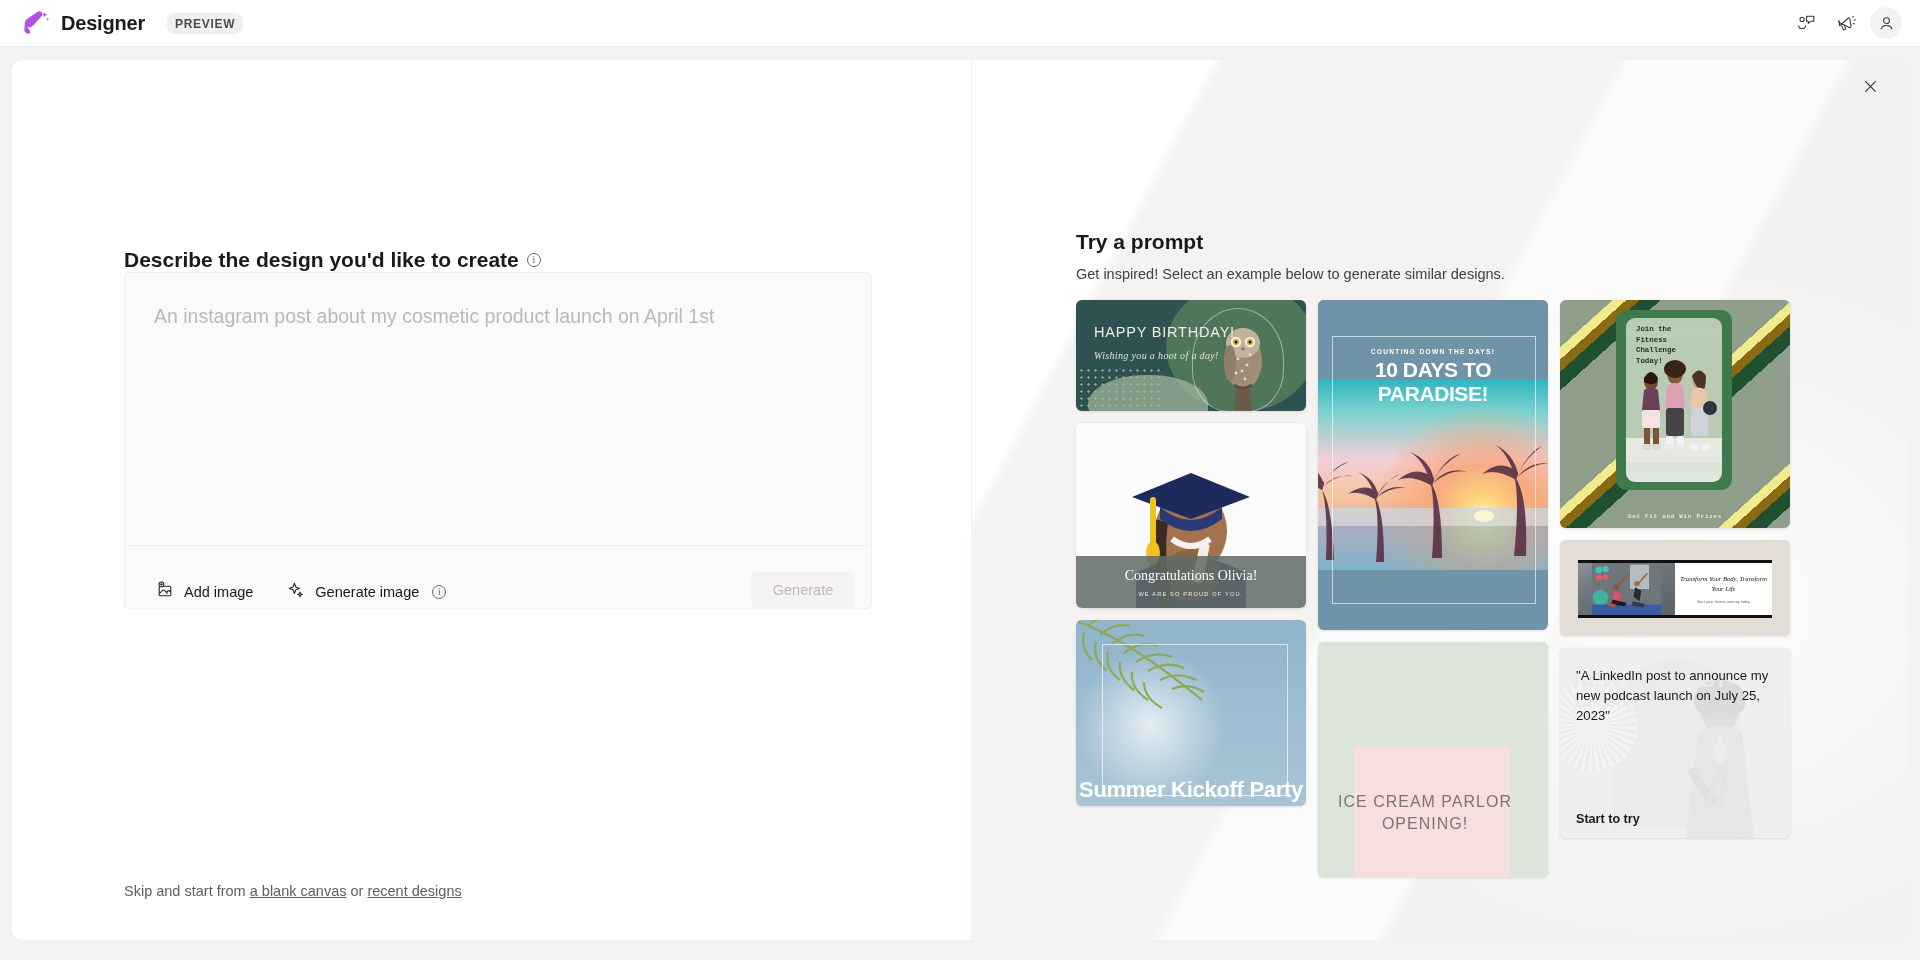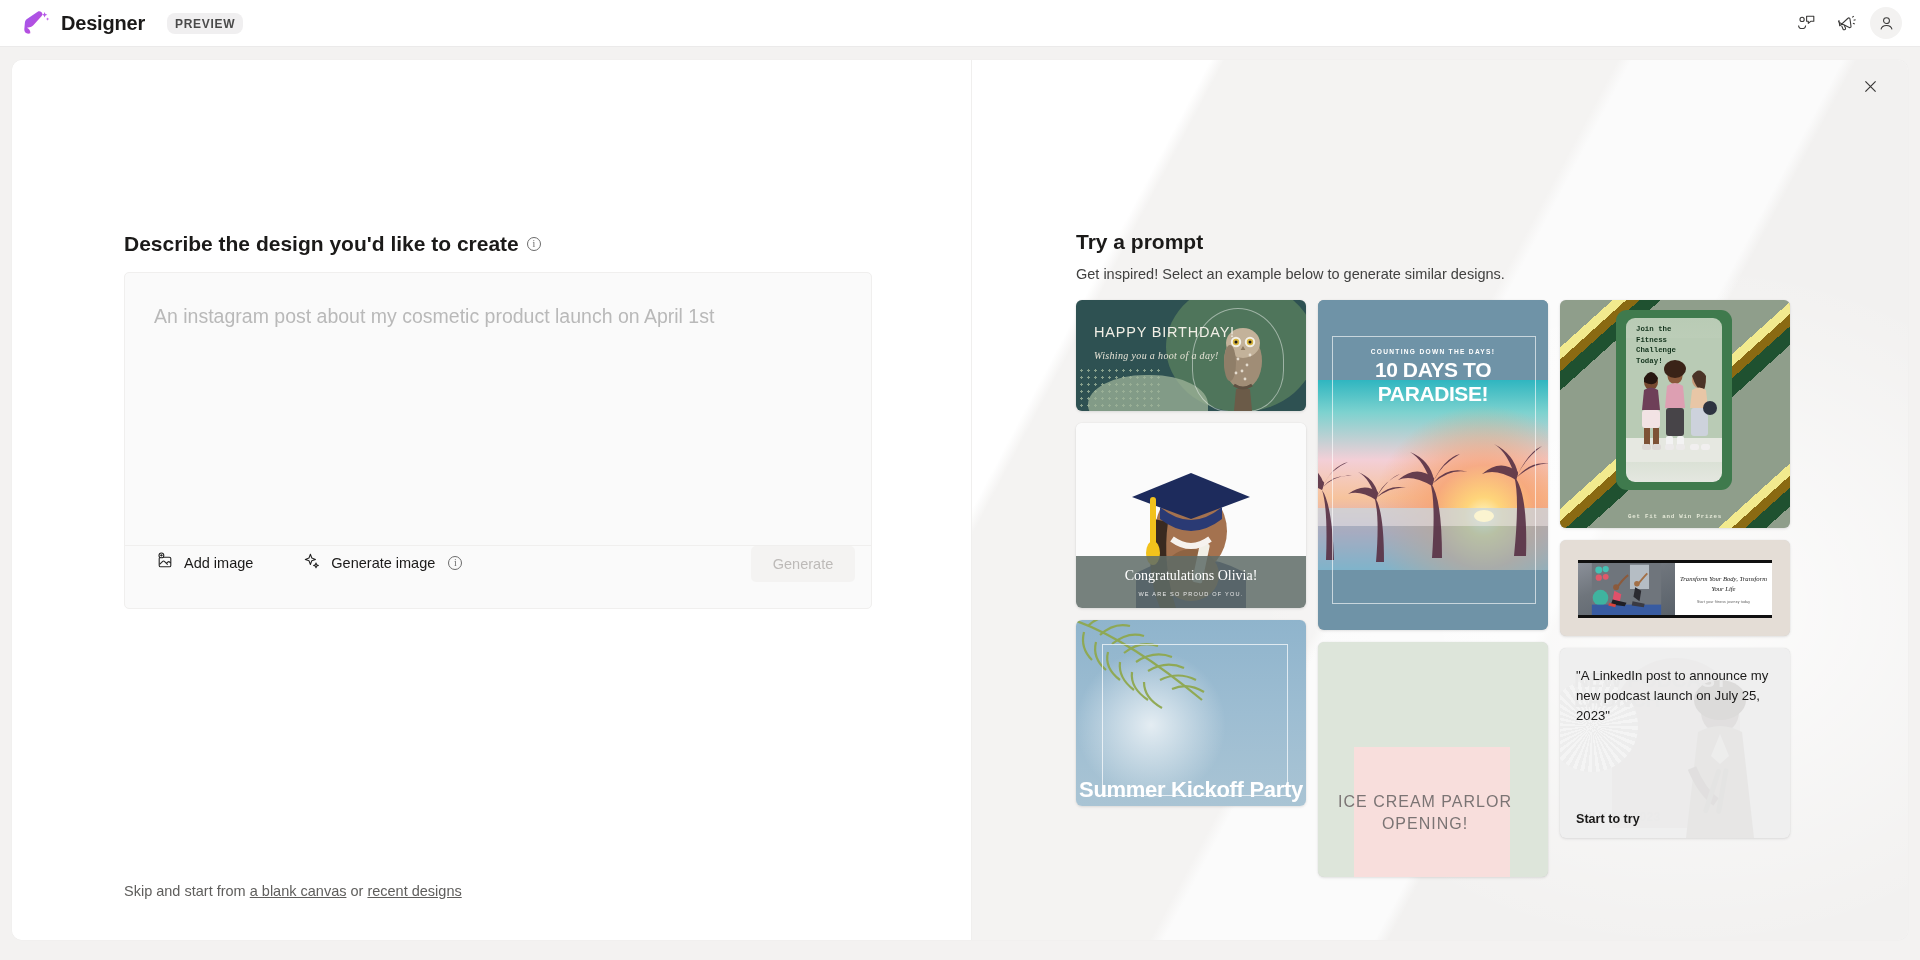--- a/index.html
+++ b/index.html
@@ -52,21 +52,21 @@
   }
 
   
   .left {
     width: 960px; height: 100%;
     background: #ffffff;
     position: relative;
     border-right: 1px solid #f0efee;
   }
   .prompt-head {
-    position: absolute; left: 112px; top: 172px;
+    position: absolute; left: 112px; top: 188px;
     display: flex; align-items: center; gap: 8px;
   }
   .prompt-title { font-size: 21px; font-weight: bold; color: #1b1a19; }
   .info-icon {
     width: 14px; height: 14px; border-radius: 50%;
     border: 1.2px solid #6b6b6b; color: #6b6b6b;
     font-size: 10px; line-height: 12px; text-align: center;
     font-family: "Liberation Serif", serif;
   }
   .composer {
@@ -82,23 +82,22 @@
     background: transparent;
     padding: 28px 30px 0 29px;
     font-family: "Liberation Sans", sans-serif;
     font-size: 19.5px; line-height: 31px; color: #1b1a19;
   }
   .composer textarea::placeholder { color: #b9b9b9; }
   .composer-bar {
     position: absolute; left: 0; bottom: 0;
     width: 100%; height: 63px;
     border-top: 1px solid #f0efee;
-    display: flex; align-items: flex-start;
+    display: flex; align-items: flex-end;
     padding: 0 16px 0 22px;
-    gap: 16px;
   }
   .tool {
     display: flex; align-items: center; gap: 10px;
     font-size: 14.5px; color: #1b1a19;
     padding: 6px 9px; border-radius: 4px; cursor: pointer;
   }
   .tool + .tool { margin-left: 16px; }
   .tool .info-icon { margin-left: 3px; }
   .gen-btn {
     margin-left: auto;

